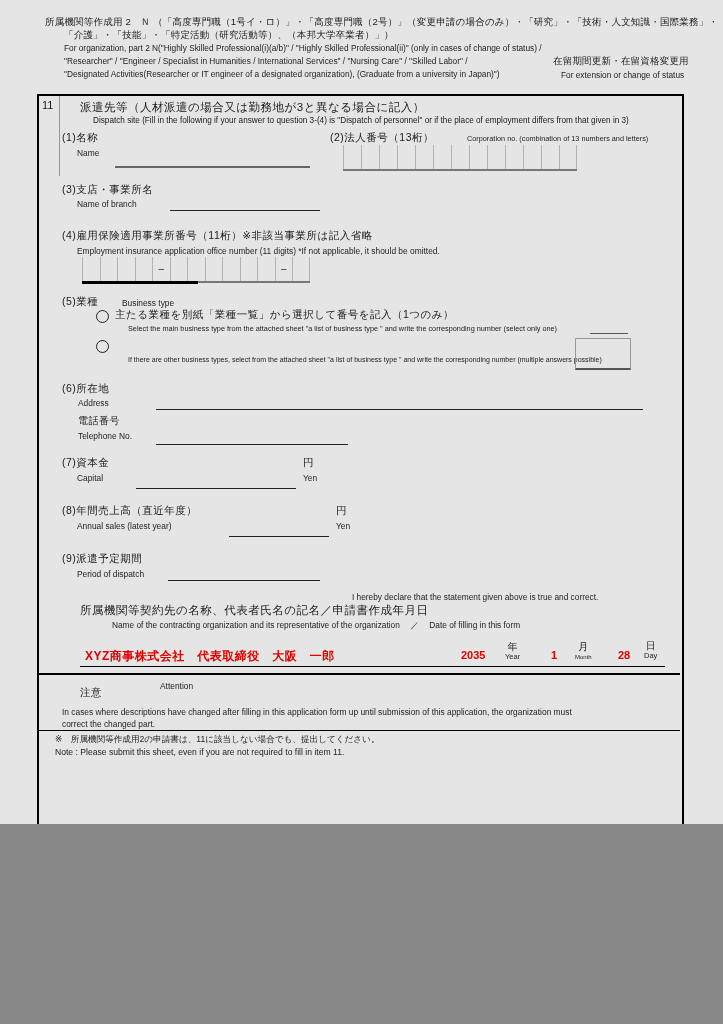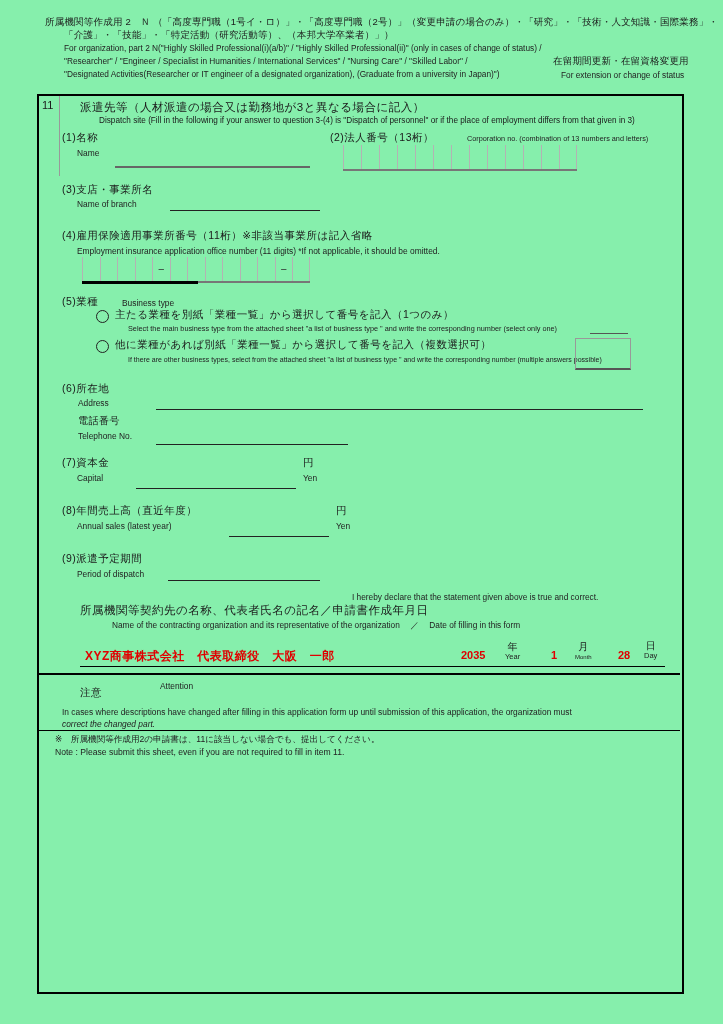--- a/index.html
+++ b/index.html
@@ -1,17 +1,17 @@
 <!DOCTYPE html>
 <html><head>
 <meta charset="utf-8">
 <style>
   html,body{margin:0;padding:0;background:#888;}
   .page{
-    position:relative;width:723px;height:1024px;background:#86efac;
+    position:relative;width:723px;height:824px;background:#e5e5e5;
     font-family:"Liberation Sans","DejaVu Sans",sans-serif;color:#1a1a1a;
     overflow:hidden;margin:0 auto;
   }
   .abs{position:absolute;white-space:nowrap;}
   .jp-hdr{font-size:9.5px;font-weight:500;letter-spacing:0.2px;}
   .en-hdr{font-size:8.3px;color:#222;}
   .main-box{position:absolute;left:37px;top:94px;width:643px;height:896px;border:2px solid #000;}
   .item-no{font-size:11px;}
   .sec-title{font-size:11.5px;letter-spacing:0.5px;}
   .sec-sub{font-size:8.2px;}
@@ -45,21 +45,21 @@
   <div class="abs en-hdr" style="left:64px;top:56px;">"Researcher" /  "Engineer /  Specialist in Humanities / International Services" / "Nursing Care" / "Skilled Labor" /</div>
   <div class="abs jp-hdr" style="left:553px;top:55px;">在留期間更新・在留資格変更用</div>
   <div class="abs en-hdr" style="left:64px;top:69px;">"Designated Activities(Researcher or IT engineer of a designated organization), (Graduate from a university in Japan)")</div>
   <div class="abs en-hdr" style="left:561px;top:70px;">For extension or change of status</div>
 
   <div class="main-box"></div>
   <div class="vline" style="left:59px;top:96px;height:80px;"></div>
 
   <div class="abs item-no" style="left:42px;top:99px;">11</div>
   <div class="abs sec-title" style="left:80px;top:100px;">派遣先等（人材派遣の場合又は勤務地が3と異なる場合に記入）</div>
-  <div class="abs sec-sub" style="left:76px;top:116px;padding-left:23px;">Dispatch site (Fill in the following if your answer to question 3-(4) is "Dispatch of personnel" or if the place of employment differs from that given in 3)</div>
+  <div class="abs sec-sub" style="left:70px;top:116px;padding-left:23px;">Dispatch site (Fill in the following if your answer to question 3-(4) is "Dispatch of personnel" or if the place of employment differs from that given in 3)</div>
 
   <div class="abs lbl-jp" style="left:62px;top:131px;">(1)名称</div>
   <div class="abs lbl-en" style="left:77px;top:148px;">Name</div>
   <div class="abs fill-line gray" style="left:115px;top:152px;width:195px;"></div>
 
   <div class="abs lbl-jp" style="left:330px;top:131px;">(2)法人番号（13桁）</div>
   <div class="abs small-en" style="left:467px;top:134px;">Corporation no. (combination of 13 numbers and letters)</div>
   <div class="abs grid corp" style="left:343px;top:145px;">
       <div class="cell"></div>
       <div class="cell"></div>
@@ -101,21 +101,20 @@
 
   <div class="abs lbl-jp" style="left:62px;top:295px;">(5)業種</div>
   <div class="abs lbl-en" style="left:122px;top:298px;">Business type</div>
 
   <div class="abs radio" style="left:96px;top:310px;"></div>
   <div class="abs lbl-jp" style="left:115px;top:308px;">主たる業種を別紙「業種一覧」から選択して番号を記入（1つのみ）</div>
   <div class="abs small-en" style="left:128px;top:324px;">Select the main business type from the attached sheet "a list of business type " and write the corresponding number (select only one)</div>
   <div class="abs fill-line" style="left:590px;top:319px;width:38px;border-bottom-color:#555;"></div>
 
   <div class="abs radio" style="left:96px;top:340px;"></div>
-  <div class="abs lbl-jp" style="left:115px;top:338px;">他に業種があれば別紙「業種一覧」から選択して番号を記入（複数選択可）</div>
   <div class="abs small-en" style="left:128px;top:356px;font-size:7px;">If there are other business types, select from the attached sheet "a list of business type " and write the corresponding number (multiple answers possible)</div>
   <div class="abs" style="left:575px;top:338px;width:54px;height:29px;border:1px solid #999;border-bottom:2px solid #555;"></div>
 
   <div class="abs lbl-jp" style="left:62px;top:382px;">(6)所在地</div>
   <div class="abs lbl-en" style="left:78px;top:398px;">Address</div>
   <div class="abs fill-line" style="left:156px;top:395px;width:487px;"></div>
   <div class="abs lbl-jp" style="left:78px;top:414px;font-size:10px;">電話番号</div>
   <div class="abs lbl-en" style="left:78px;top:431px;">Telephone No.</div>
   <div class="abs fill-line" style="left:156px;top:430px;width:192px;"></div>
 
@@ -154,19 +153,19 @@
   <div class="abs datebox" style="left:644px;top:641px;">
     <div>日</div>
     <div class="sub">Day</div>
   </div>
   <div class="hline" style="left:80px;top:666px;width:585px;height:1.4px;"></div>
   <div class="hline" style="left:38px;top:673px;width:642px;height:2px;"></div>
 
   <div class="abs lbl-jp" style="left:80px;top:678px;margin-top:8px;">注意</div>
   <div class="abs lbl-en" style="left:160px;top:681px;">Attention</div>
   <div class="abs lbl-en" style="left:62px;top:707px;">In cases where descriptions have changed after filling in this application form up until submission of this application,  the organization must</div>
-  <div class="abs lbl-en" style="left:62px;top:719px;font-style:italic;">correct the changed part.</div>
+  <div class="abs lbl-en" style="left:62px;top:719px;">correct the changed part.</div>
   <div class="hline" style="left:38px;top:730px;width:642px;height:1.4px;"></div>
 
   <div class="abs lbl-en" style="left:55px;top:734px;font-size:8.6px;">※　所属機関等作成用2の申請書は、11に該当しない場合でも、提出してください。</div>
   <div class="abs lbl-en" style="left:55px;top:747px;font-size:8.6px;">Note : Please submit this sheet, even if you are not required to fill in item 11.</div>
 
 </div>
 
 </body></html>

